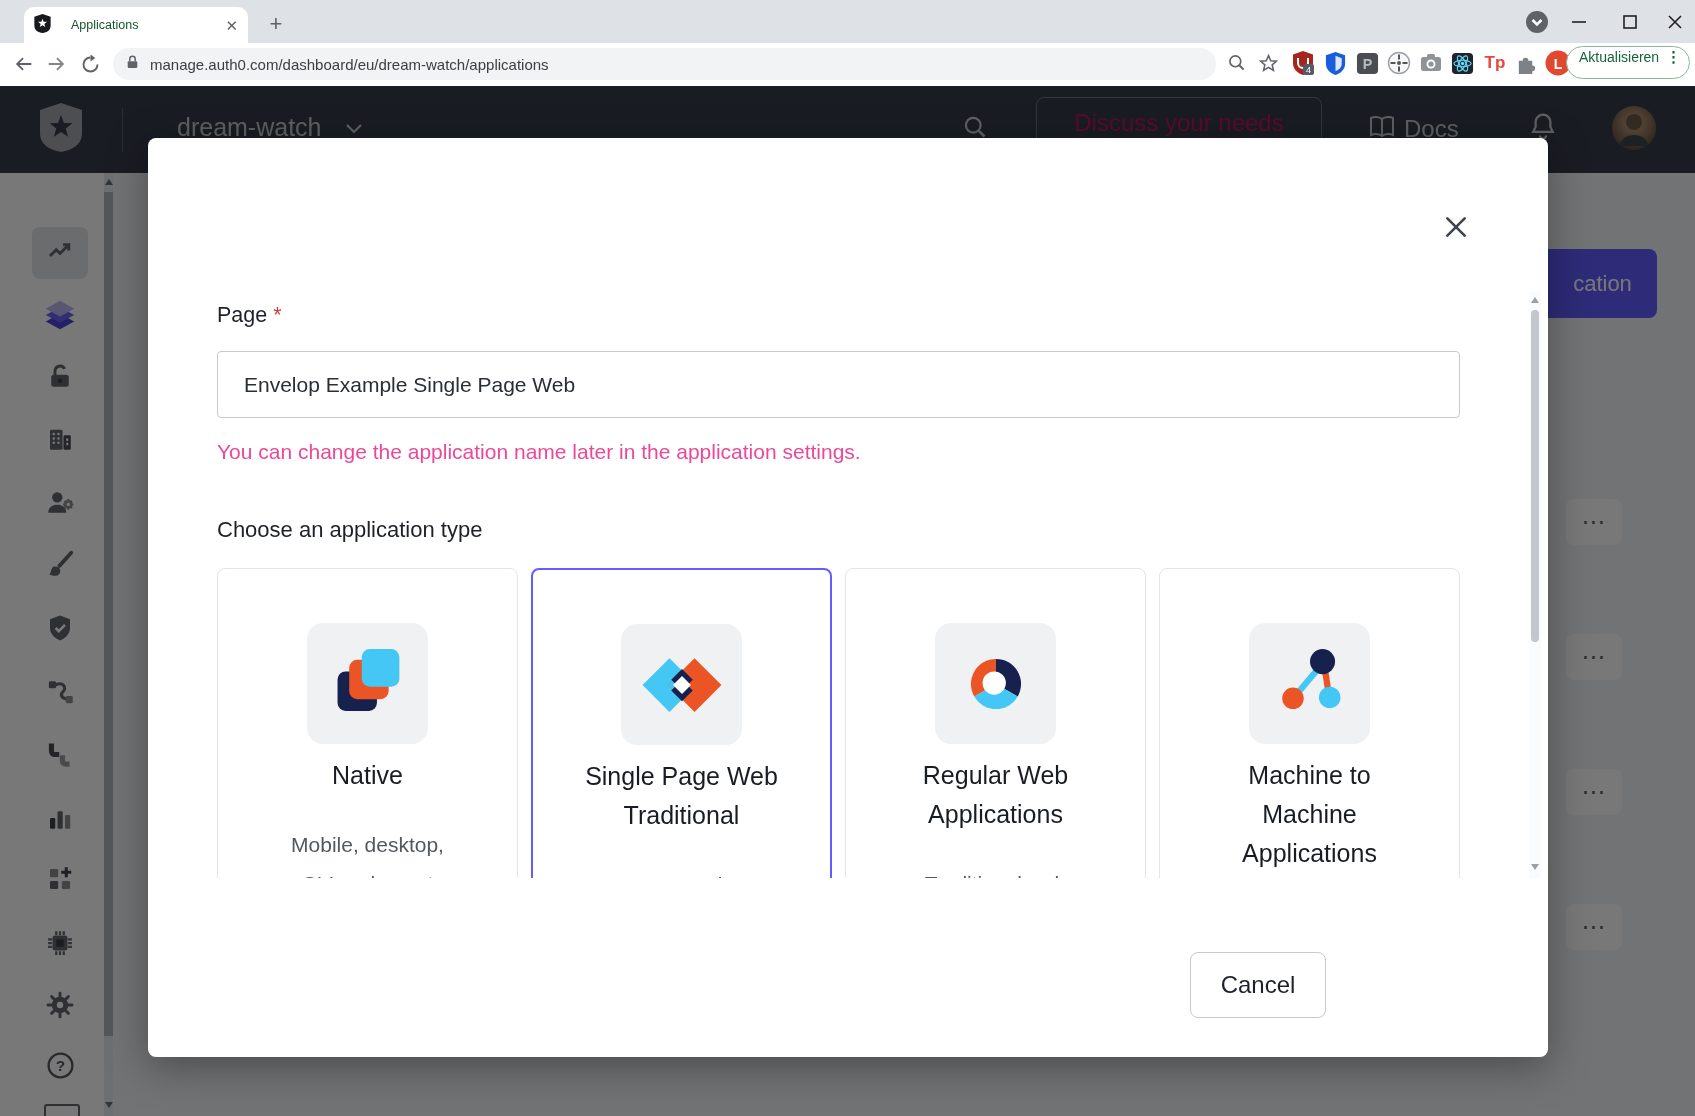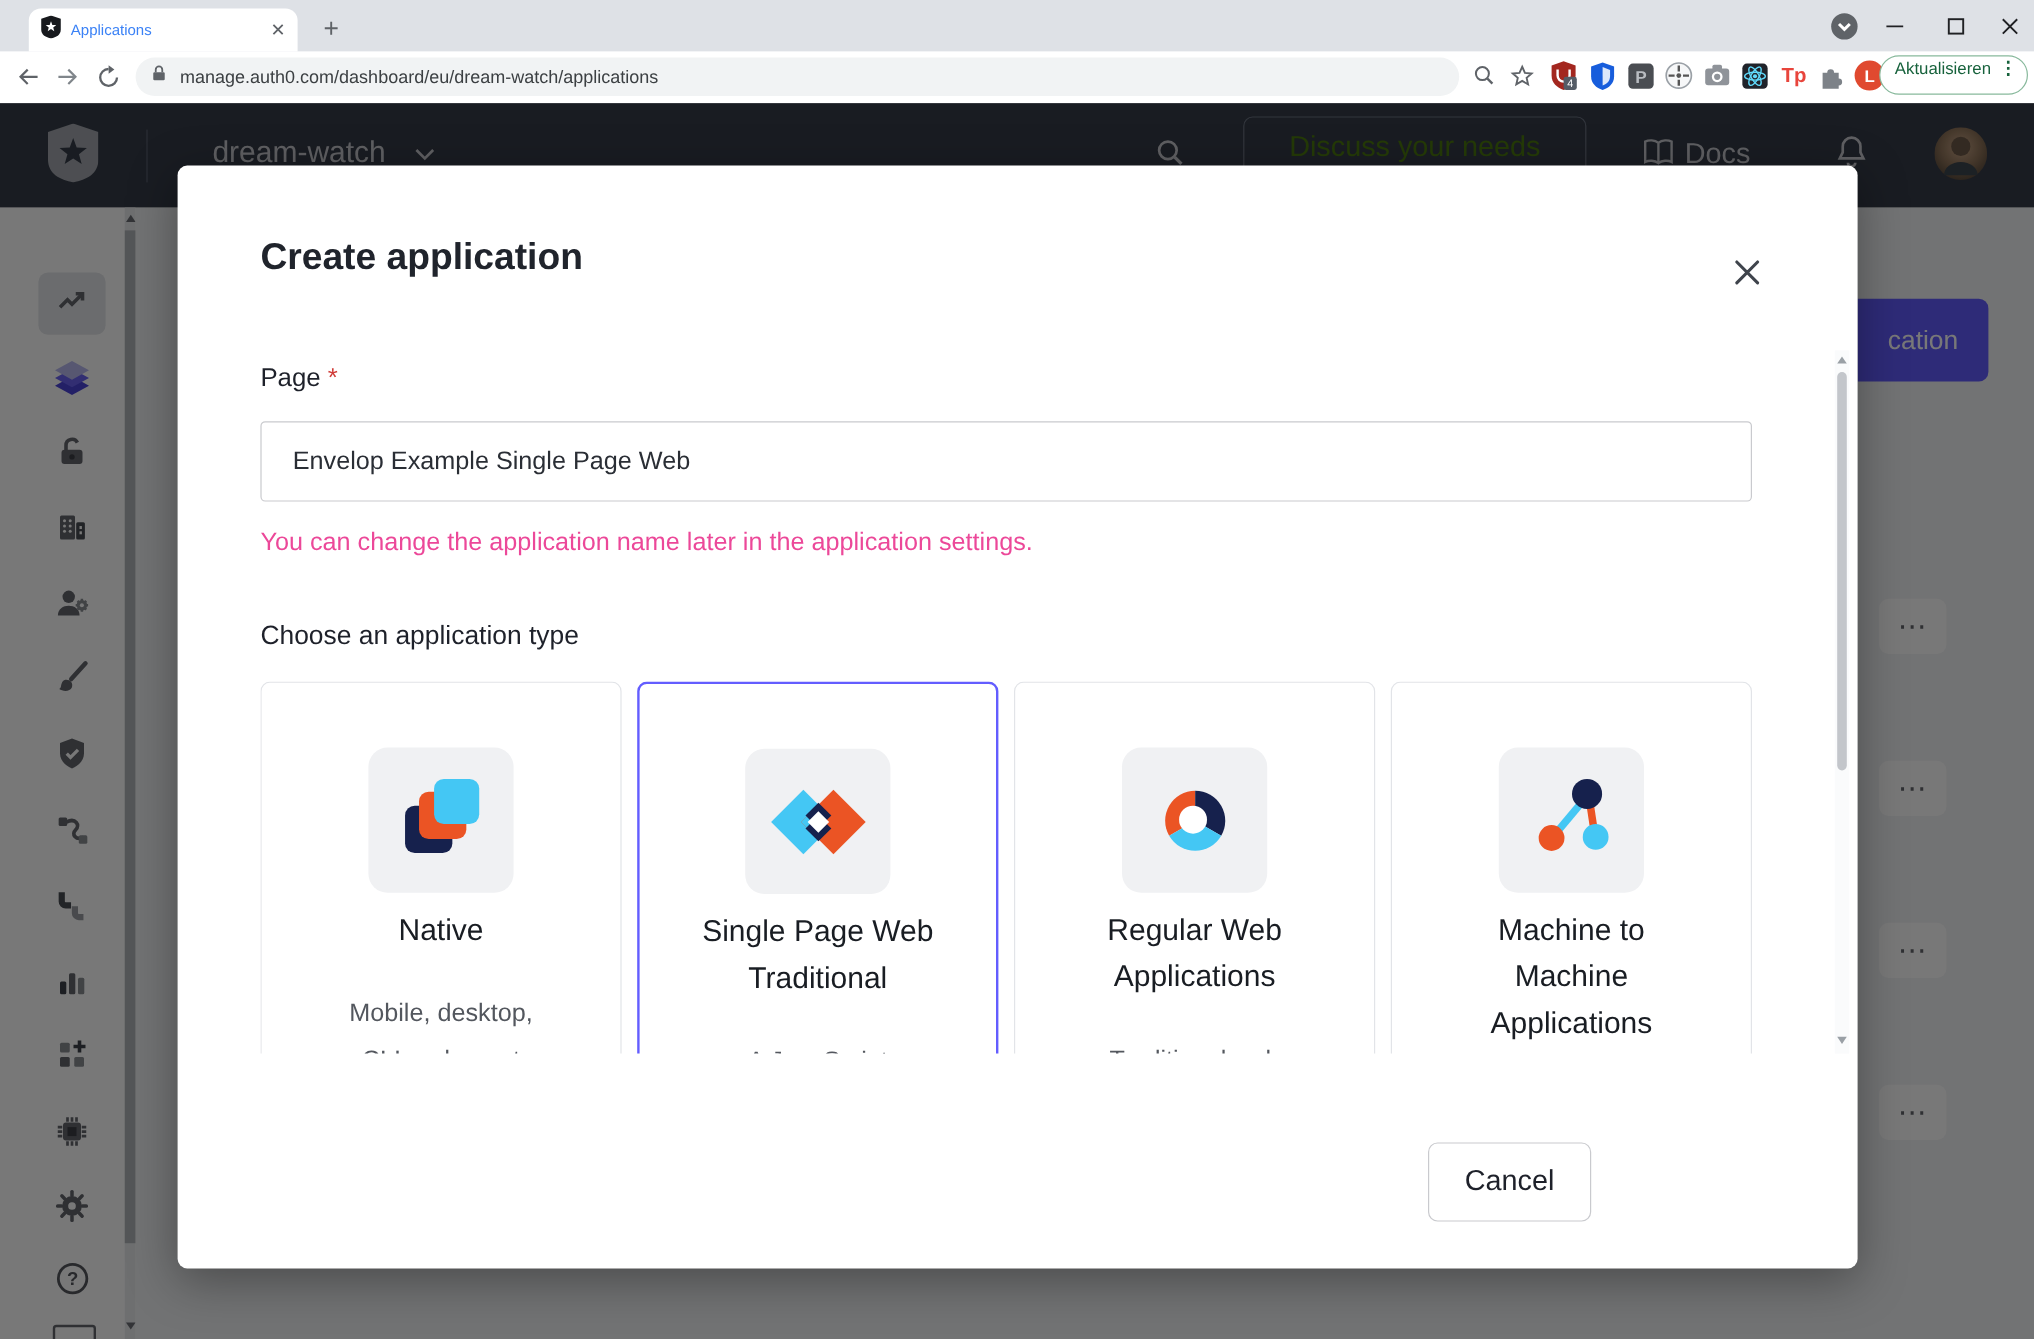--- a/index.html
+++ b/index.html
@@ -3,41 +3,41 @@
 <meta charset="utf-8">
 <style>
   html,body{margin:0;padding:0;background:#fff}
   #page{position:relative;width:1695px;height:1116px;overflow:hidden;
         font-family:"Liberation Sans",sans-serif;background:#fff}
   .abs{position:absolute}
   
   .tabbar{left:0;top:0;width:1695px;height:43px;background:#dee1e6}
   .tab{left:24px;top:7px;width:224px;height:36px;background:#fff;border-radius:10px 10px 0 0;
        display:flex;align-items:center;padding:0 10px;box-sizing:border-box}
-  .tabtitle{font-size:12.5px;color:#3b82f6;margin-left:8px;flex:1;white-space:nowrap;overflow:hidden}
+  .tabtitle{font-size:12.5px;color:#14532d;margin-left:20px;flex:1;white-space:nowrap;overflow:hidden}
   .tabclose{color:#5f6368;font-size:15px;line-height:15px}
   .newtab{left:262px;top:10px;width:28px;height:28px;color:#5f6368;font-size:22px;
           display:flex;align-items:center;justify-content:center}
   .winbtn{top:9px;width:28px;height:26px;display:flex;align-items:center;justify-content:center}
   .toolbar{left:0;top:43px;width:1695px;height:43px;background:#fff}
   .navic{top:50px;width:28px;height:28px;display:flex;align-items:center;justify-content:center}
   .urlbar{left:113px;top:48px;width:1103px;height:32px;background:#f1f3f4;border-radius:16px;
           display:flex;align-items:center;padding:0 12px;box-sizing:border-box}
   .urltext{font-size:15px;color:#3c4043;margin-left:10px;white-space:nowrap}
   .ext{top:50px;width:26px;height:26px;display:flex;align-items:center;justify-content:center}
   .updbtn{left:1566px;top:46px;width:124px;height:33px;border:1.5px solid #88b99c;border-radius:17px;
           background:#fff;display:flex;align-items:center;box-sizing:border-box;padding:0 8px 12px 12px}
   .updtxt{font-size:14px;color:#17623c;flex:1}
   .upddots{color:#17623c;font-size:15px;font-weight:bold;letter-spacing:0}
   
   .hdr{left:0;top:86px;width:1695px;height:87px;background:#363c49}
   .tenant{font-size:25px;color:#c9cbd0}
   .hbtn{left:1036px;top:97px;width:284px;height:62px;border:1px solid #6b7382;border-radius:8px;
         display:flex;align-items:center;justify-content:center}
-  .hbtntxt{font-size:24px;color:#4d7c0f}
+  .hbtntxt{font-size:24px;color:#be185d}
   .htxt{font-size:24px;color:#c9cbd0}
   
   .sidebar{left:0;top:173px;width:113px;height:943px;background:#fff}
   .sbi{position:absolute;left:36px;width:48px;height:48px;display:flex;align-items:center;justify-content:center}
   .sbibg{position:absolute;left:32px;width:56px;height:52px;background:#e4e6e9;border-radius:8px}
   
   .sbtrack{left:104px;top:173px;width:9px;height:943px;background:#e9ebee}
   .sbthumb{left:104px;top:192px;width:9px;height:844px;background:#b3b7bc}
   .tri{width:0;height:0;position:absolute}
   
@@ -394,21 +394,20 @@
     <span class="capptxt">cation</span>
   </div>
   <div class="abs dots" style="top:499px">⋯</div>
   <div class="abs dots" style="top:634px">⋯</div>
   <div class="abs dots" style="top:769px">⋯</div>
   <div class="abs dots" style="top:904px">⋯</div>
 
   <div class="abs overlay"></div>
 
   <div class="abs modal"></div>
-  <div class="abs mtitle">Create application</div>
   <div class="abs mclose">
     <svg width="26" height="26" viewBox="0 0 24 24">
         <path d="M4 4 L20 20 M20 4 L4 20" stroke="#3f444c" stroke-width="2.4" stroke-linecap="round"></path>
       </svg>
   </div>
   <div class="abs nlabel">
     <span>Page</span>
     <span class="req">*</span>
   </div>
   <input class="abs ninput" value="Envelop Example Single Page Web" style="">

